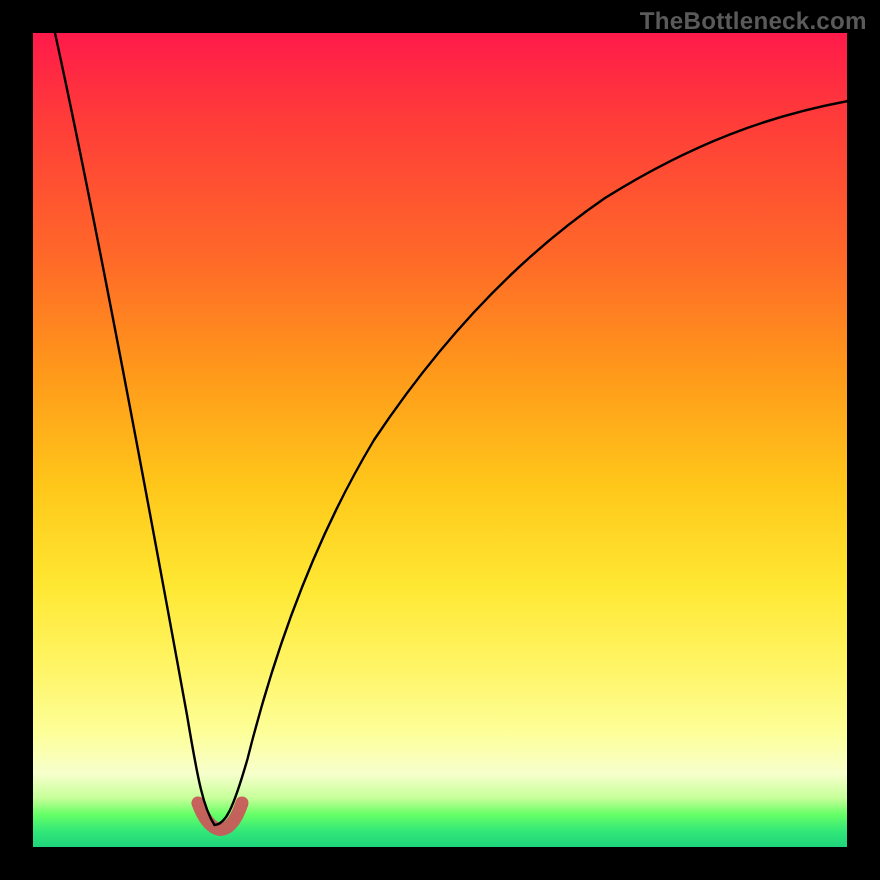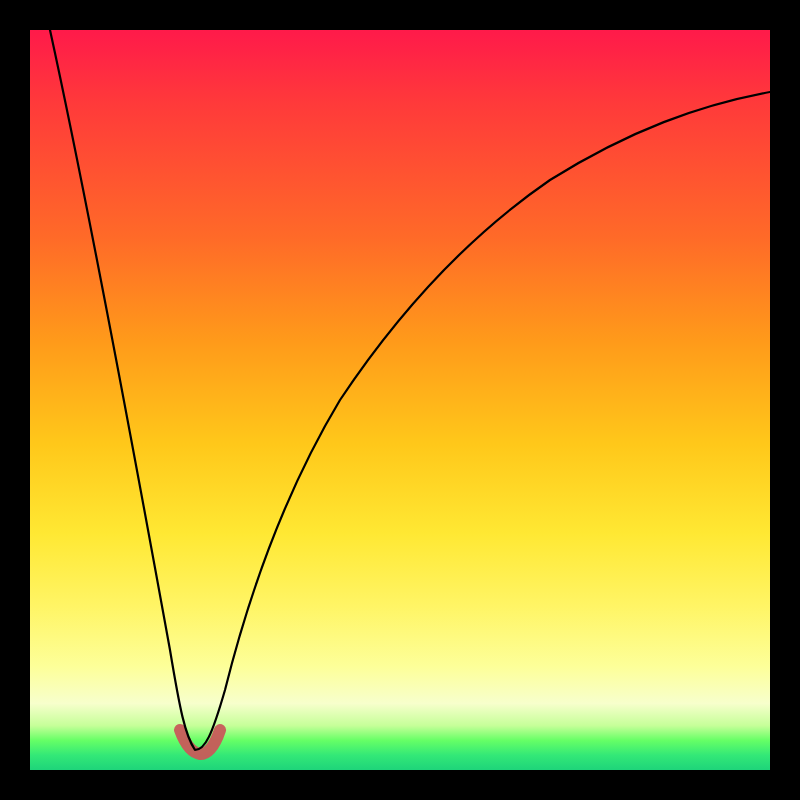--- a/index.html
+++ b/index.html
@@ -87,13 +87,14 @@
       <path class="main" d="M 20 0
                C 55 160, 100 400, 140 620
                C 150 680, 155 705, 165 720
                C 175 720, 182 705, 195 660
                C 215 580, 250 470, 310 370
                C 370 280, 440 205, 520 150
                C 600 100, 670 75, 740 62"></path>
     </svg>
   </div>
 
+  <div class="watermark">TheBottleneck.com</div>
 </div>
 
 </body></html>

